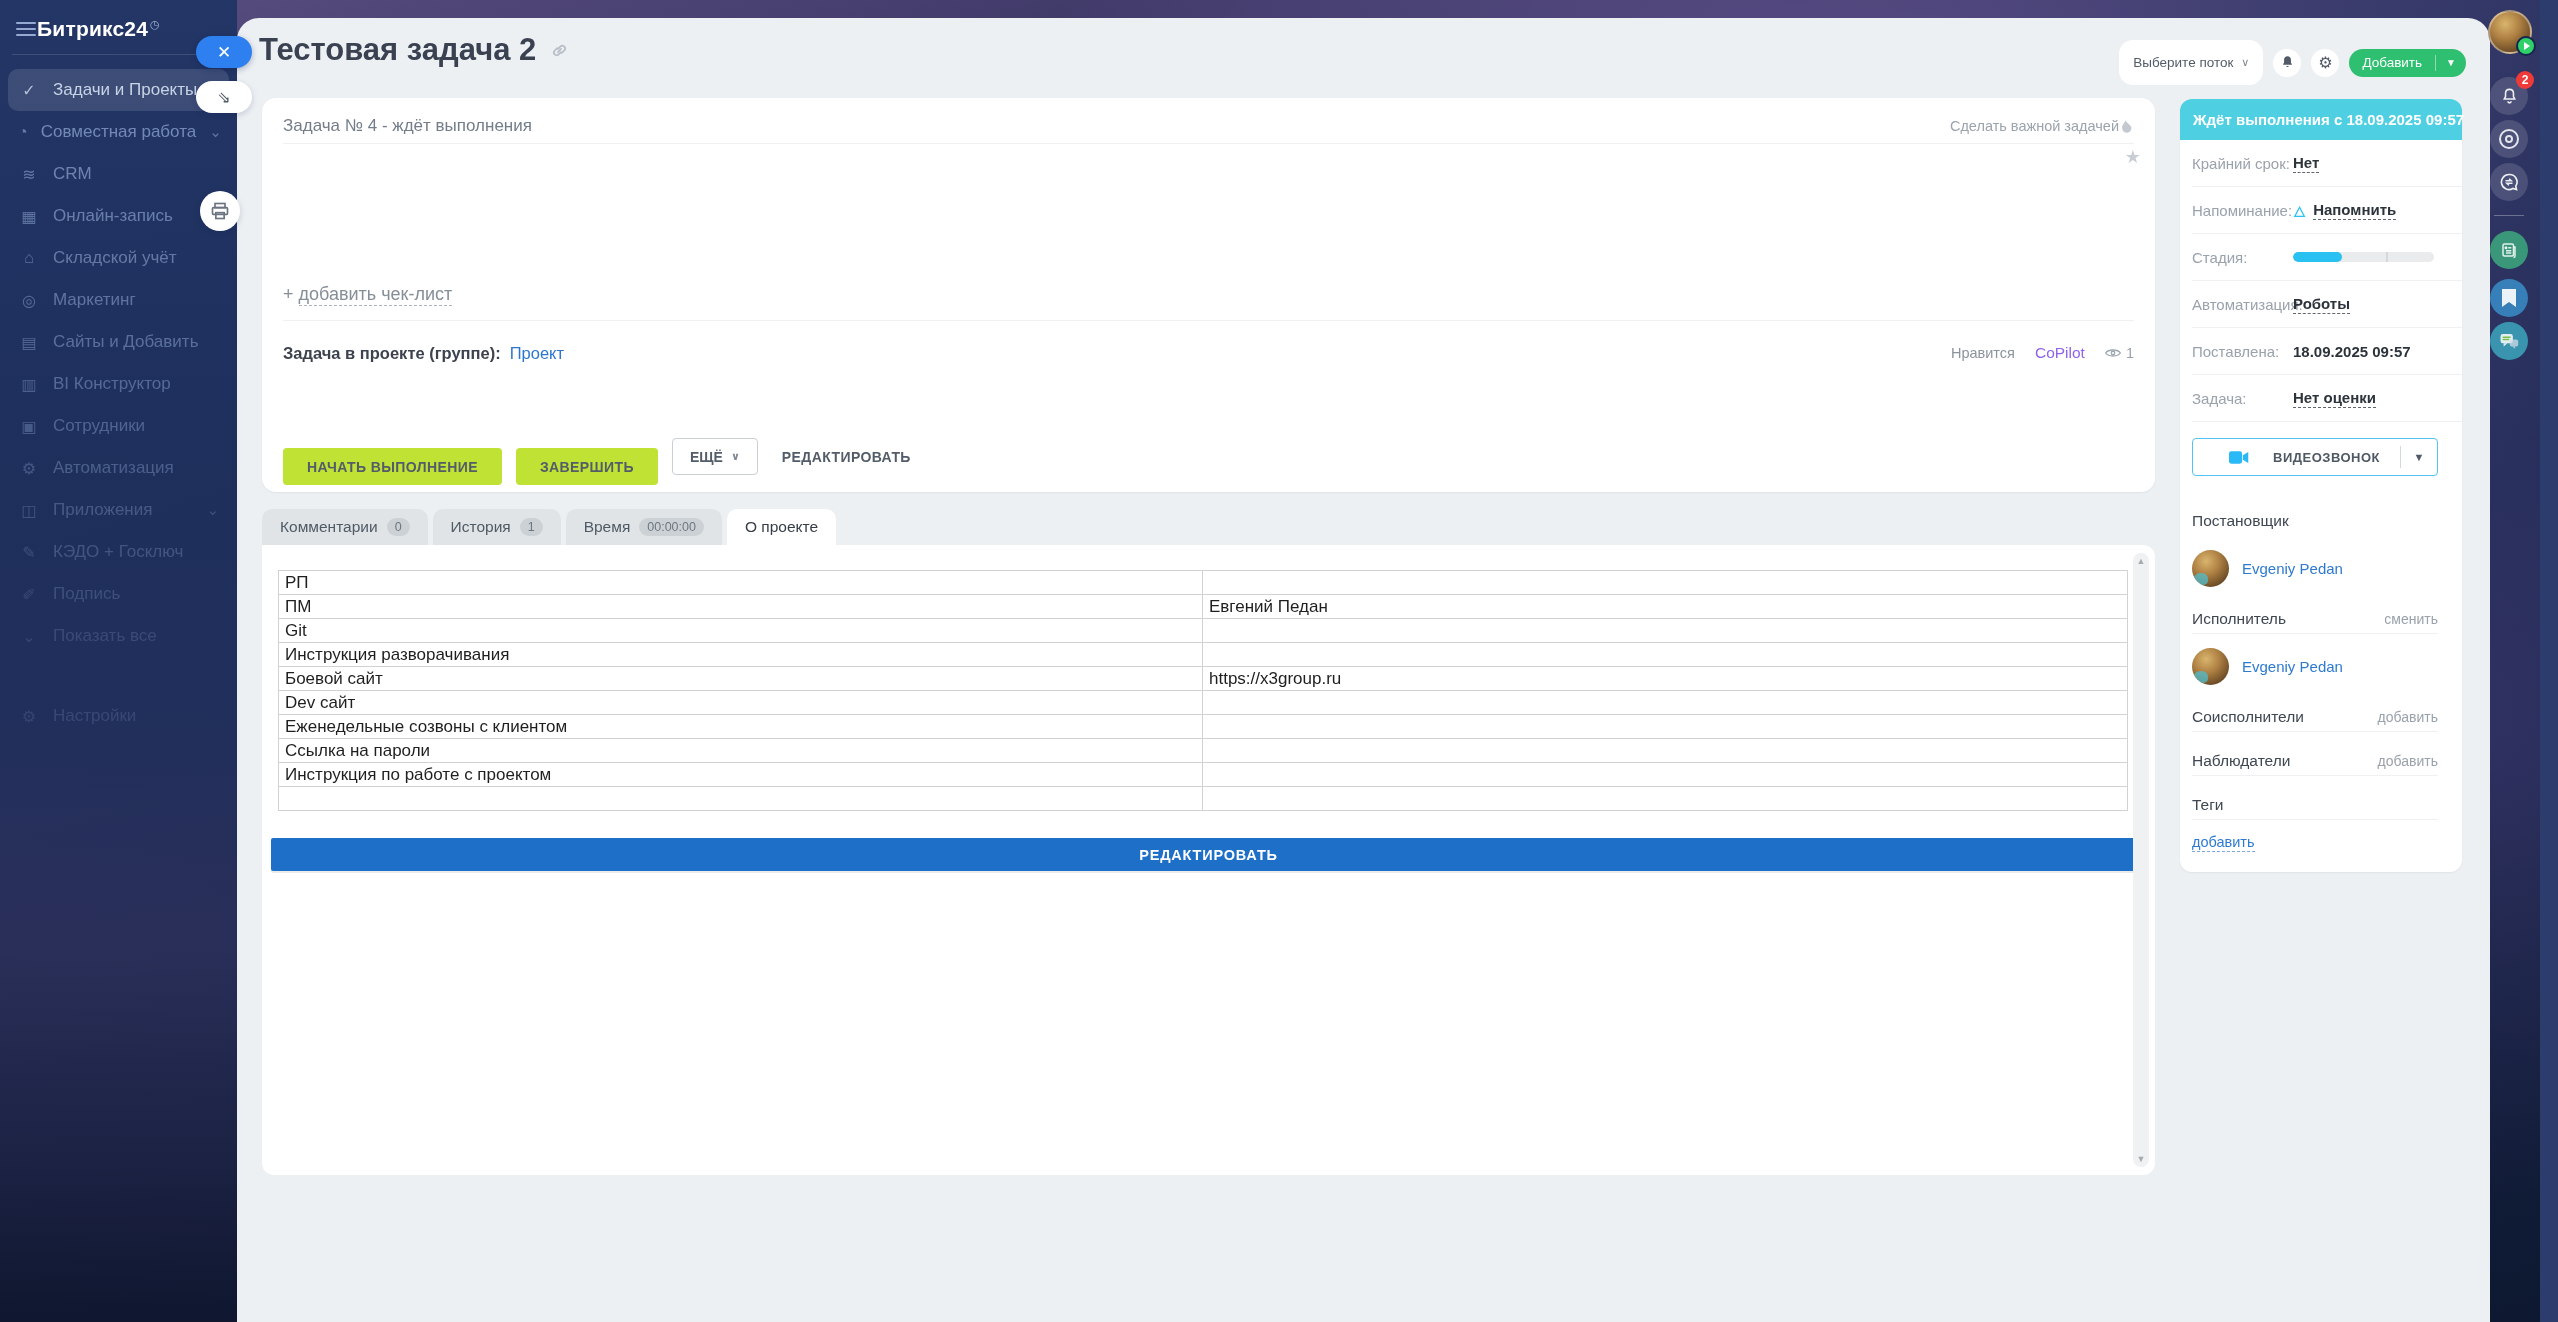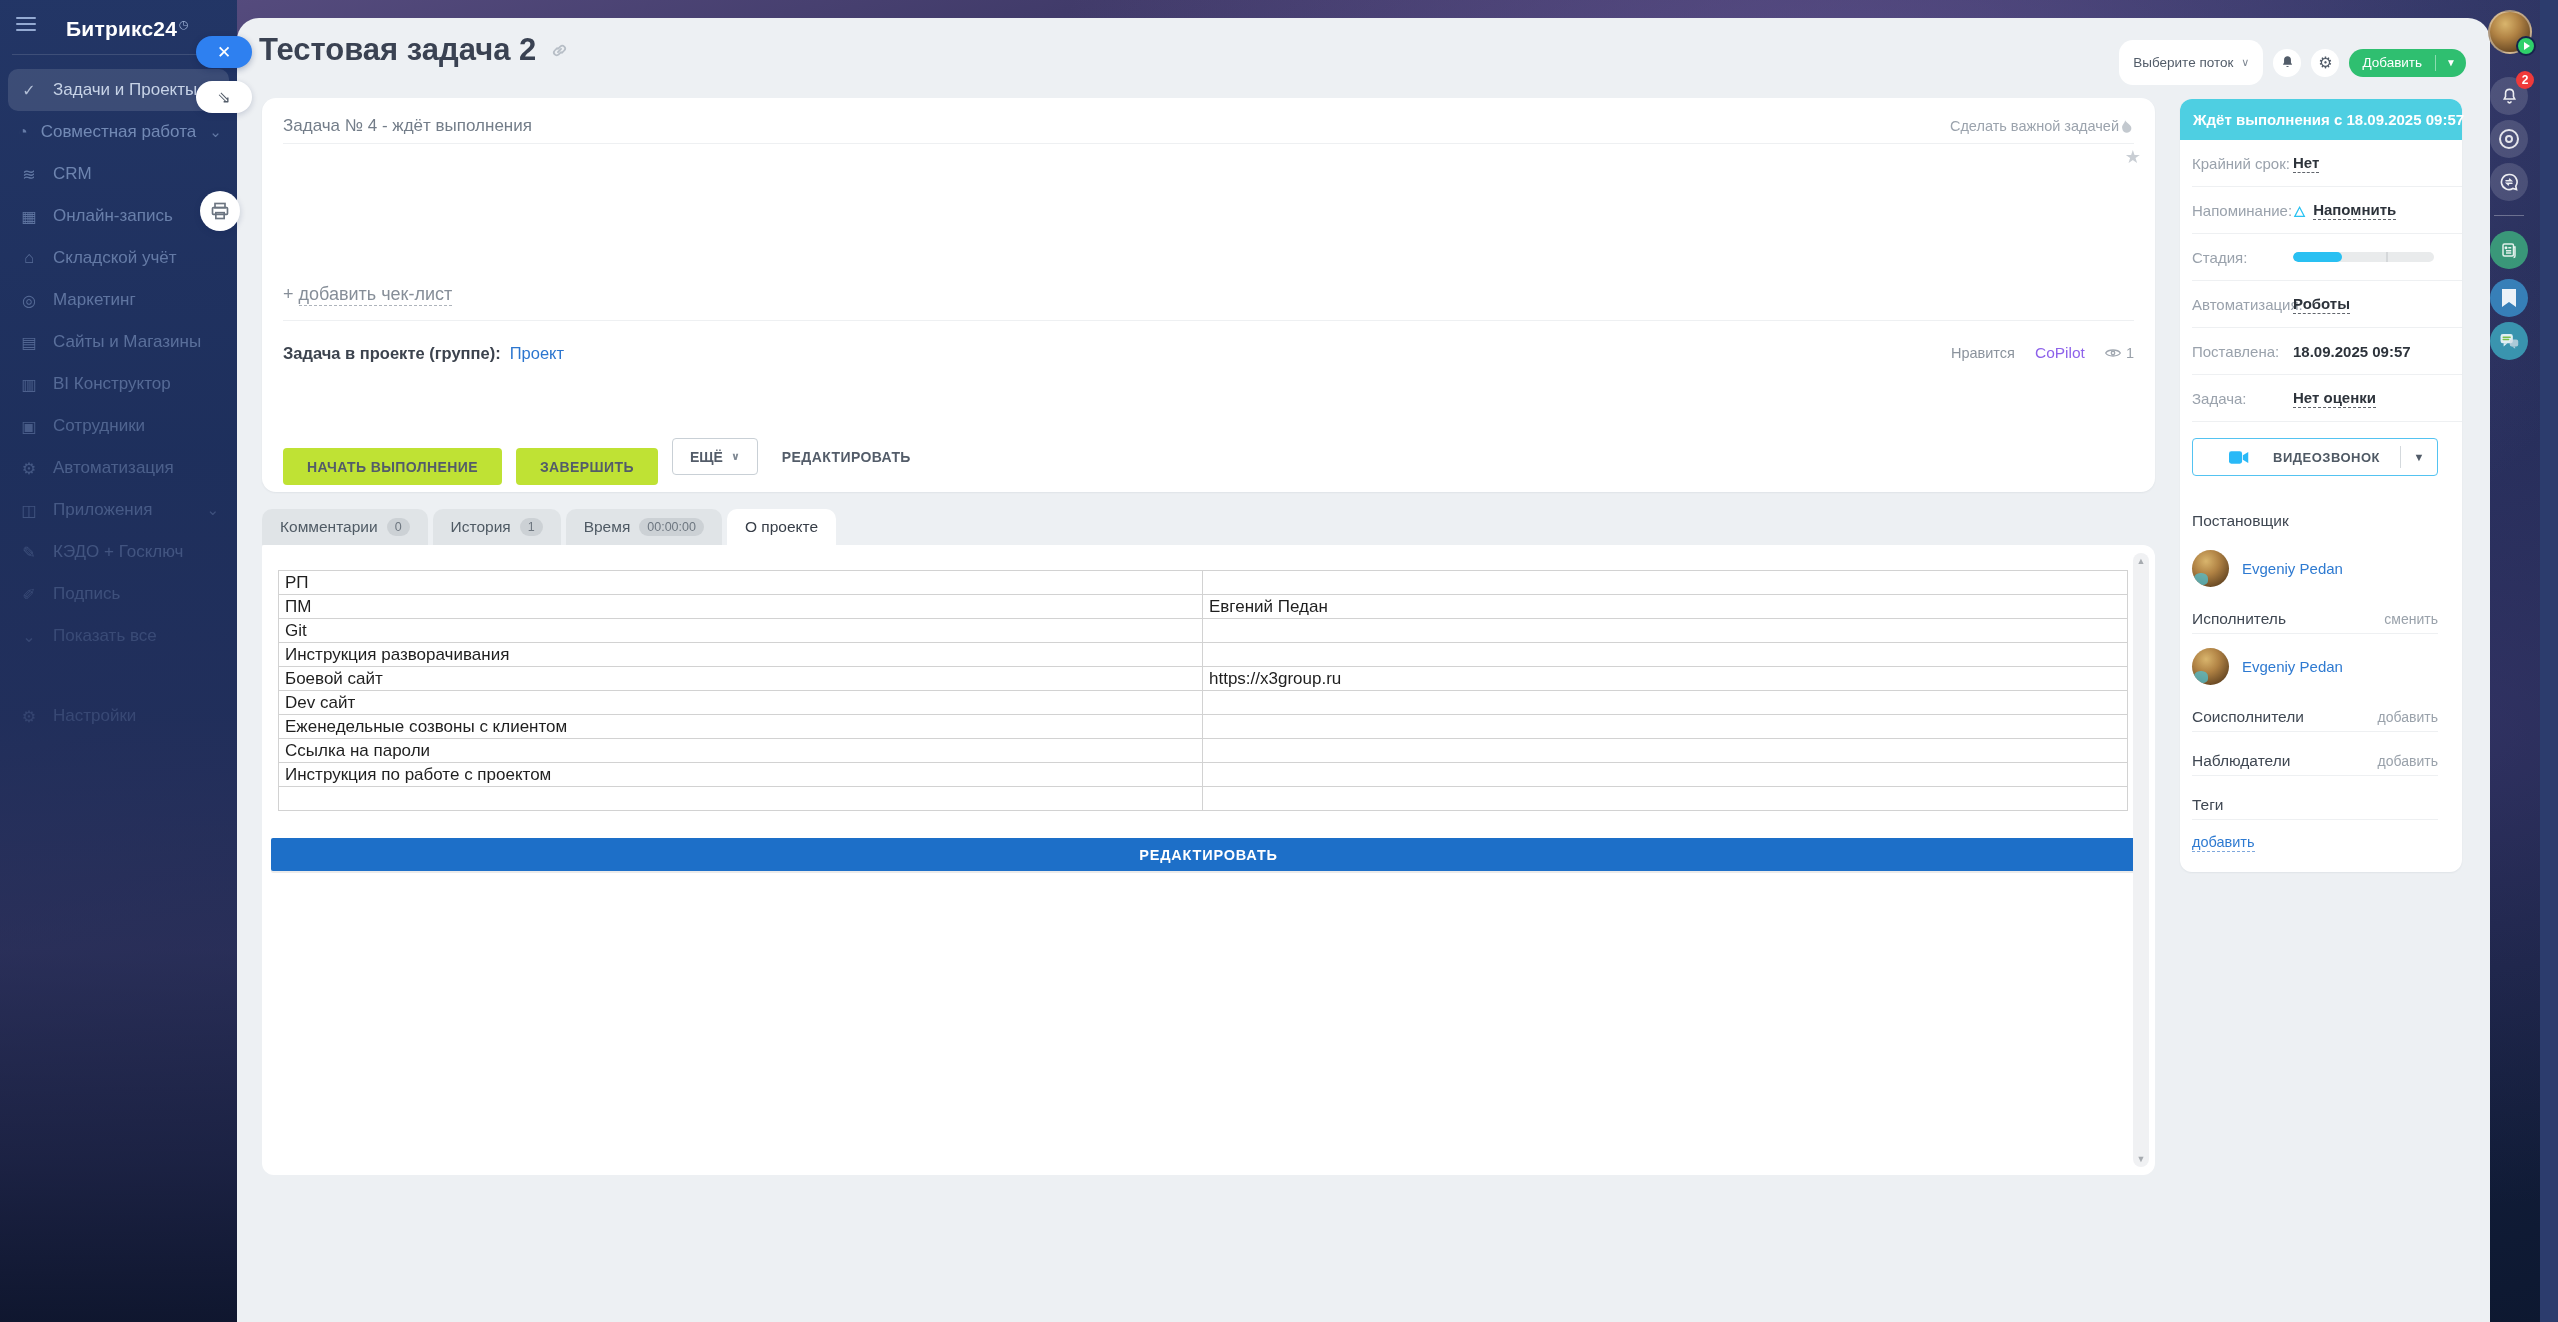--- a/index.html
+++ b/index.html
@@ -15,21 +15,21 @@
       radial-gradient(1100px 800px at 96% 55%, rgba(96,76,150,.32), transparent 60%),
       linear-gradient(163deg,#5a4f82 0%,#413b6a 16%,#2c3462 36%,#202b54 58%,#152141 80%,#0d1830 100%);
   }
 
   
   .sidebar {
     position:absolute; left:0; top:0; width:237px; height:1322px;
     background:linear-gradient(180deg, rgba(33,53,101,.97) 0%, rgba(29,47,92,.97) 34%,
       rgba(31,46,90,.88) 54%, rgba(44,46,86,.55) 72%, rgba(26,31,62,.78) 88%, rgba(14,21,44,.92) 100%);
   }
-  .logo-row { display:flex; align-items:flex-start; gap:30px; padding:17px 4px 0 16px; }
+  .logo-row { display:flex; align-items:center; gap:1px; padding:17px 4px 0 16px; }
   .hamburger { width:20px; display:flex; flex-direction:column; gap:4px; cursor:pointer; }
   .hamburger i { display:block; height:2px; background:#94aad2; border-radius:1px; }
   .logo-text { color:#fff; font-size:21px; font-weight:bold; letter-spacing:.2px; }
   .logo-sup { color:#9db1d6; font-size:11px; vertical-align:super; margin-left:2px; }
   .side-divider { height:1px; background:rgba(255,255,255,.13); margin:13px 12px 8px 12px; }
   .side-menu { padding-top:6px; }
   .side-item {
     display:flex; align-items:center; gap:13px; height:42px; margin:0 8px;
     padding:0 10px; border-radius:10px; color:#8aa2cc; font-size:17px; cursor:pointer;
   }
@@ -280,21 +280,21 @@
         <div class="side-item" style="opacity: 0.64;">
           <span class="s-icon">⌂</span>
           <span class="s-label">Складской учёт</span>
         </div>
         <div class="side-item" style="opacity: 0.595;">
           <span class="s-icon">◎</span>
           <span class="s-label">Маркетинг</span>
         </div>
         <div class="side-item" style="opacity: 0.55;">
           <span class="s-icon">▤</span>
-          <span class="s-label">Сайты и Магазины</span>
+          <span class="s-label">Сайты и Добавить</span>
         </div>
         <div class="side-item" style="opacity: 0.505;">
           <span class="s-icon">▥</span>
           <span class="s-label">BI Конструктор</span>
         </div>
         <div class="side-item" style="opacity: 0.46;">
           <span class="s-icon">▣</span>
           <span class="s-label">Сотрудники</span>
         </div>
         <div class="side-item" style="opacity: 0.415;">

